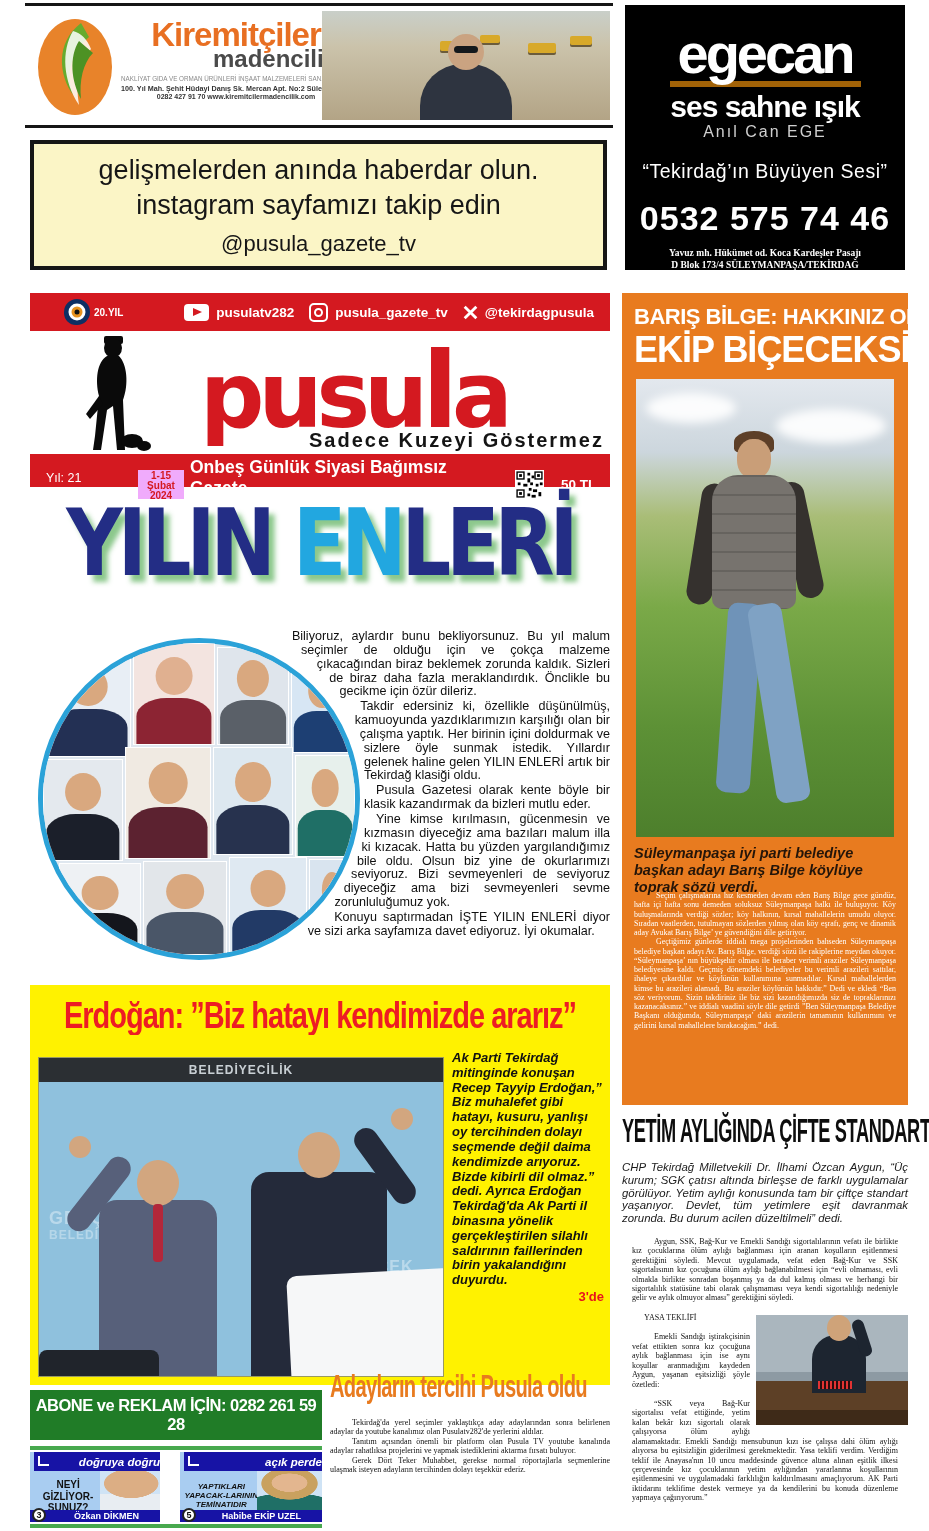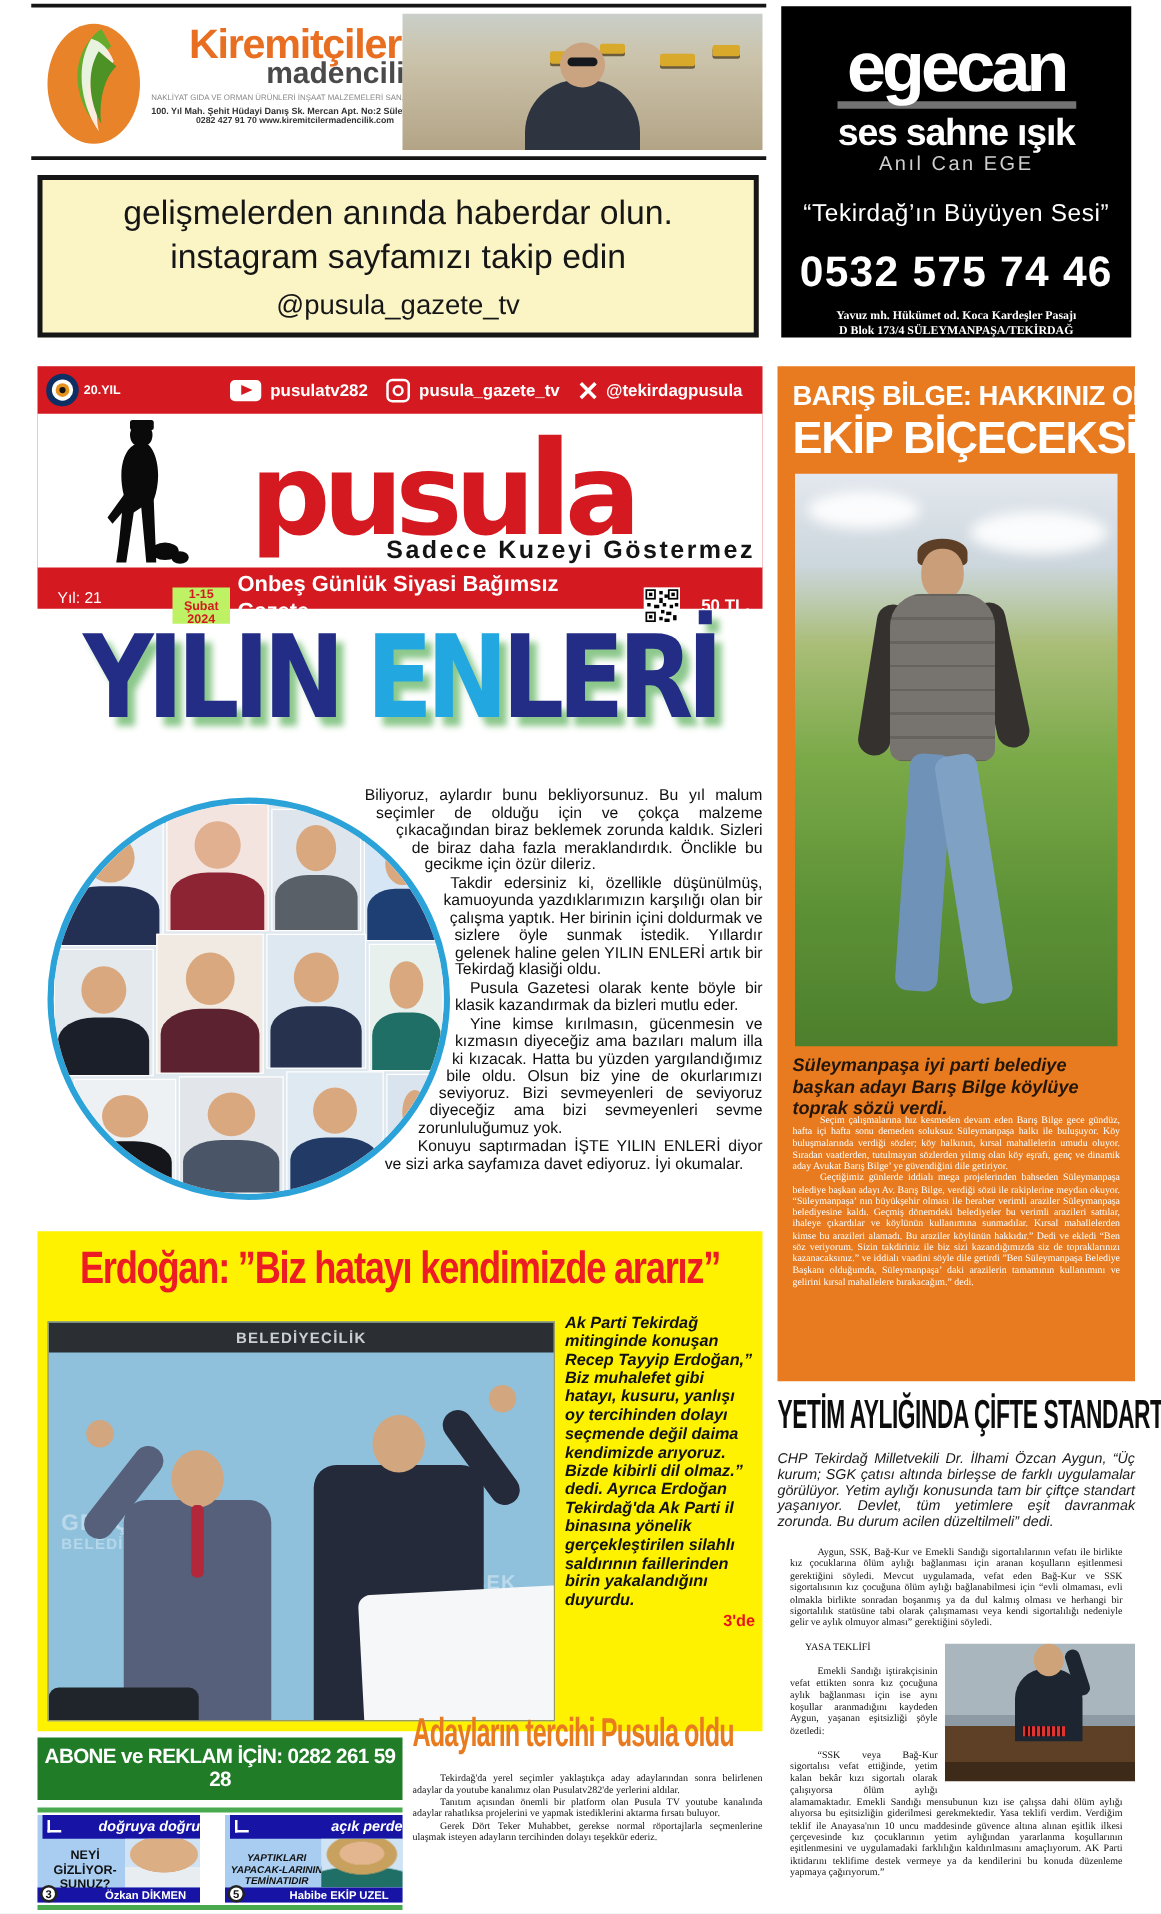--- a/index.html
+++ b/index.html
@@ -24,48 +24,48 @@
   .km-man::before{content:"";position:absolute;top:-30px;left:50%;transform:translateX(-50%);width:36px;height:36px;border-radius:50%;background:#caa381;}
   .km-man::after{content:"";position:absolute;top:-18px;left:50%;transform:translateX(-50%);width:24px;height:7px;background:#15181c;border-radius:4px;}
   
   .insta-box{position:absolute;left:30px;top:140px;width:569px;height:122px;background:#fbf5c6;border:4px solid #161616;
              display:flex;flex-direction:column;justify-content:center;text-align:center;color:#161616;}
   .ib-l{font-size:27px;line-height:1.28;}
   .ib-h{font-size:22px;margin-top:9px;}
   
   .ad-eg{position:absolute;left:625px;top:5px;width:280px;height:265px;background:#000;color:#fff;text-align:center;
          padding-top:26px;box-sizing:border-box;}
-  .eg-title{font-size:56px;font-weight:800;letter-spacing:-3px;line-height:.82;display:inline-block;border-bottom:6px solid #737373;padding:0 8px 4px;}
+  .eg-title{font-size:56px;font-weight:800;letter-spacing:-3px;line-height:.82;display:inline-block;border-bottom:6px solid #a16207;padding:0 8px 4px;}
   .eg-sub{font-size:30px;font-weight:800;letter-spacing:-1px;margin-top:3px;}
   .eg-person{font-size:16px;color:#cfcfcf;letter-spacing:2px;margin-top:-1px;}
   .eg-slogan{font-size:19.5px;margin-top:19px;letter-spacing:.5px;}
   .eg-phone{font-size:34px;font-weight:800;margin-top:16px;letter-spacing:1px;}
   .eg-a{font-family:"Liberation Serif",serif;font-size:9.5px;font-weight:700;margin-top:9px;line-height:1.3;}
   
   .masthead{position:absolute;left:30px;top:293px;width:580px;height:194px;background:#d41920;}
-  .mh-top{position:absolute;top:0;left:0;right:0;height:38px;display:flex;align-items:center;}
+  .mh-top{position:absolute;top:0;left:0;right:0;height:38px;display:flex;align-items:center;padding-left:27px;}
   .nazar{position:relative;width:26px;height:26px;margin-left:7px;background:#0e2f63;border-radius:50% 50% 50% 46%;}
   .nazar .n2{position:absolute;left:50%;top:50%;transform:translate(-50%,-50%);width:17px;height:17px;border-radius:50%;background:#fff;}
   .nazar .n3{position:absolute;left:50%;top:50%;transform:translate(-50%,-50%);width:11px;height:11px;border-radius:50%;background:#e8921e;}
   .nazar .n4{position:absolute;left:50%;top:50%;transform:translate(-50%,-50%);width:5px;height:5px;border-radius:50%;background:#111;}
   .mh-yilbadge{color:#fff;font-size:10px;font-weight:800;margin-left:4px;}
   .socials{display:flex;align-items:center;gap:7px;margin-left:auto;margin-right:16px;color:#fff;font-size:13.5px;font-weight:600;}
   .yt{position:relative;width:25px;height:17px;background:#fff;border-radius:4px;}
   .yt::after{content:"";position:absolute;left:9px;top:4px;border-left:9px solid #d41920;border-top:4.5px solid transparent;border-bottom:4.5px solid transparent;}
   .igi{position:relative;width:15px;height:15px;border:2px solid #fff;border-radius:5px;margin-left:8px;}
   .igi::after{content:"";position:absolute;left:3px;top:3px;width:5px;height:5px;border:2px solid #fff;border-radius:50%;}
   .xi{margin-left:8px;}
   .mh-white{position:absolute;top:38px;left:0;right:0;height:123px;background:#fff;}
   .ataturk{position:absolute;left:44px;top:4px;width:86px;height:116px;}
   .mh-logo{position:absolute;left:170px;bottom:20px;font-size:90px;font-weight:800;color:#d41920;letter-spacing:-6px;line-height:.8;font-family:"DejaVu Sans",sans-serif;}
   .mh-logo .tall{font-size:1.16em;}
   .mh-tagline{position:absolute;right:6px;bottom:2px;font-size:20px;font-weight:800;color:#141414;letter-spacing:2px;}
   .mh-bottom{position:absolute;bottom:0;left:0;right:0;height:19px;color:#fff;}
   .mh-yil{position:absolute;left:16px;top:3px;font-size:12.5px;line-height:1.2;}
-  .mh-date{position:absolute;left:108px;top:2px;width:46px;height:29px;background:#bef264;color:#d41920;font-size:10px;font-weight:700;line-height:1;text-align:center;padding-top:1px;box-sizing:border-box;}
+  .mh-date{position:absolute;left:108px;top:2px;width:46px;height:29px;background:#f0abfc;color:#d41920;font-size:10px;font-weight:700;line-height:1;text-align:center;padding-top:1px;box-sizing:border-box;}
   .mh-desc{position:absolute;left:160px;right:130px;top:0;bottom:0;display:flex;align-items:center;justify-content:center;font-size:17.5px;font-weight:700;}
   .mh-qr{position:absolute;right:66px;top:2px;width:29px;height:29px;background:#fff;}
   .mh-price{position:absolute;right:10px;top:9px;font-size:13.5px;font-weight:600;}
   
   .orange-panel{position:absolute;left:622px;top:293px;width:286px;height:812px;background:#e87b1f;}
   .op-kicker{position:absolute;left:12px;top:11px;font-size:22px;font-weight:900;color:#fff;letter-spacing:-.5px;white-space:nowrap;}
   .op-headline{position:absolute;left:12px;top:36px;font-size:36px;font-weight:900;color:#fff;letter-spacing:-1px;white-space:nowrap;}
   .bilge-photo{position:absolute;left:14px;top:86px;width:258px;height:458px;overflow:hidden;
      background:linear-gradient(180deg,#e3e8ee 0%,#ccd6dd 16%,#a9bd77 30%,#7aa948 50%,#5d9136 76%,#4d7f2c 100%);}
   .bp-cloud{position:absolute;background:rgba(255,255,255,.9);border-radius:50%;filter:blur(5px);}
@@ -122,21 +122,21 @@
   .cb-title{position:absolute;left:3px;top:27px;width:54%;font-size:10px;font-weight:800;text-align:center;line-height:1.15;color:#111;}
   .cb2 .cb-title{font-size:8px;font-style:italic;top:30px;}
   .cb-photo{position:absolute;right:0;top:19px;bottom:12px;width:46%;}
   .face1{background:radial-gradient(ellipse 46% 38% at 52% 32%,#dcae84 97%,transparent),
           linear-gradient(180deg,#cfe3f5 0 58%,#e8edf2 58%);}
   .face2{background:radial-gradient(ellipse 28% 24% at 50% 30%,#e3b68f 97%,transparent),
           radial-gradient(ellipse 44% 42% at 50% 32%,#c9a15f 97%,transparent),
           radial-gradient(ellipse 80% 46% at 50% 102%,#1f6f66 97%,transparent),
           linear-gradient(#cfe3f5,#cfe3f5);}
   .cb-name{position:absolute;left:0;right:0;bottom:0;height:12px;background:#1713a5;color:#fff;font-size:9px;font-weight:700;
-     text-align:right;padding:1px 11px 0 0;box-sizing:border-box;}
+     text-align:right;padding:1px 21px 0 0;box-sizing:border-box;}
   .cb-num{position:absolute;left:2px;bottom:0;width:14px;height:14px;border-radius:50%;background:#fff;border:2px solid #222;
      color:#111;font-size:9px;font-weight:800;display:flex;align-items:center;justify-content:center;z-index:2;box-sizing:border-box;}
   
   .adaylar{position:absolute;left:330px;top:1368px;width:280px;}
   .ad-headline{font-size:28px;font-weight:900;color:#e87b1f;letter-spacing:-1px;white-space:nowrap;transform:scale(.72,1.15);transform-origin:left top;}
   .ad-body{position:absolute;top:50px;left:0;width:280px;font-family:"Liberation Serif",serif;font-size:8px;line-height:1.18;text-align:justify;color:#111;}
   .ad-body p{margin:0;text-indent:22px;}
   
   .yetim{position:absolute;left:622px;top:1112px;width:286px;}
   .yt-headline{font-size:26px;font-weight:900;color:#0d0d0d;letter-spacing:-.5px;white-space:nowrap;transform:scale(.70,1.25);transform-origin:left top;}

